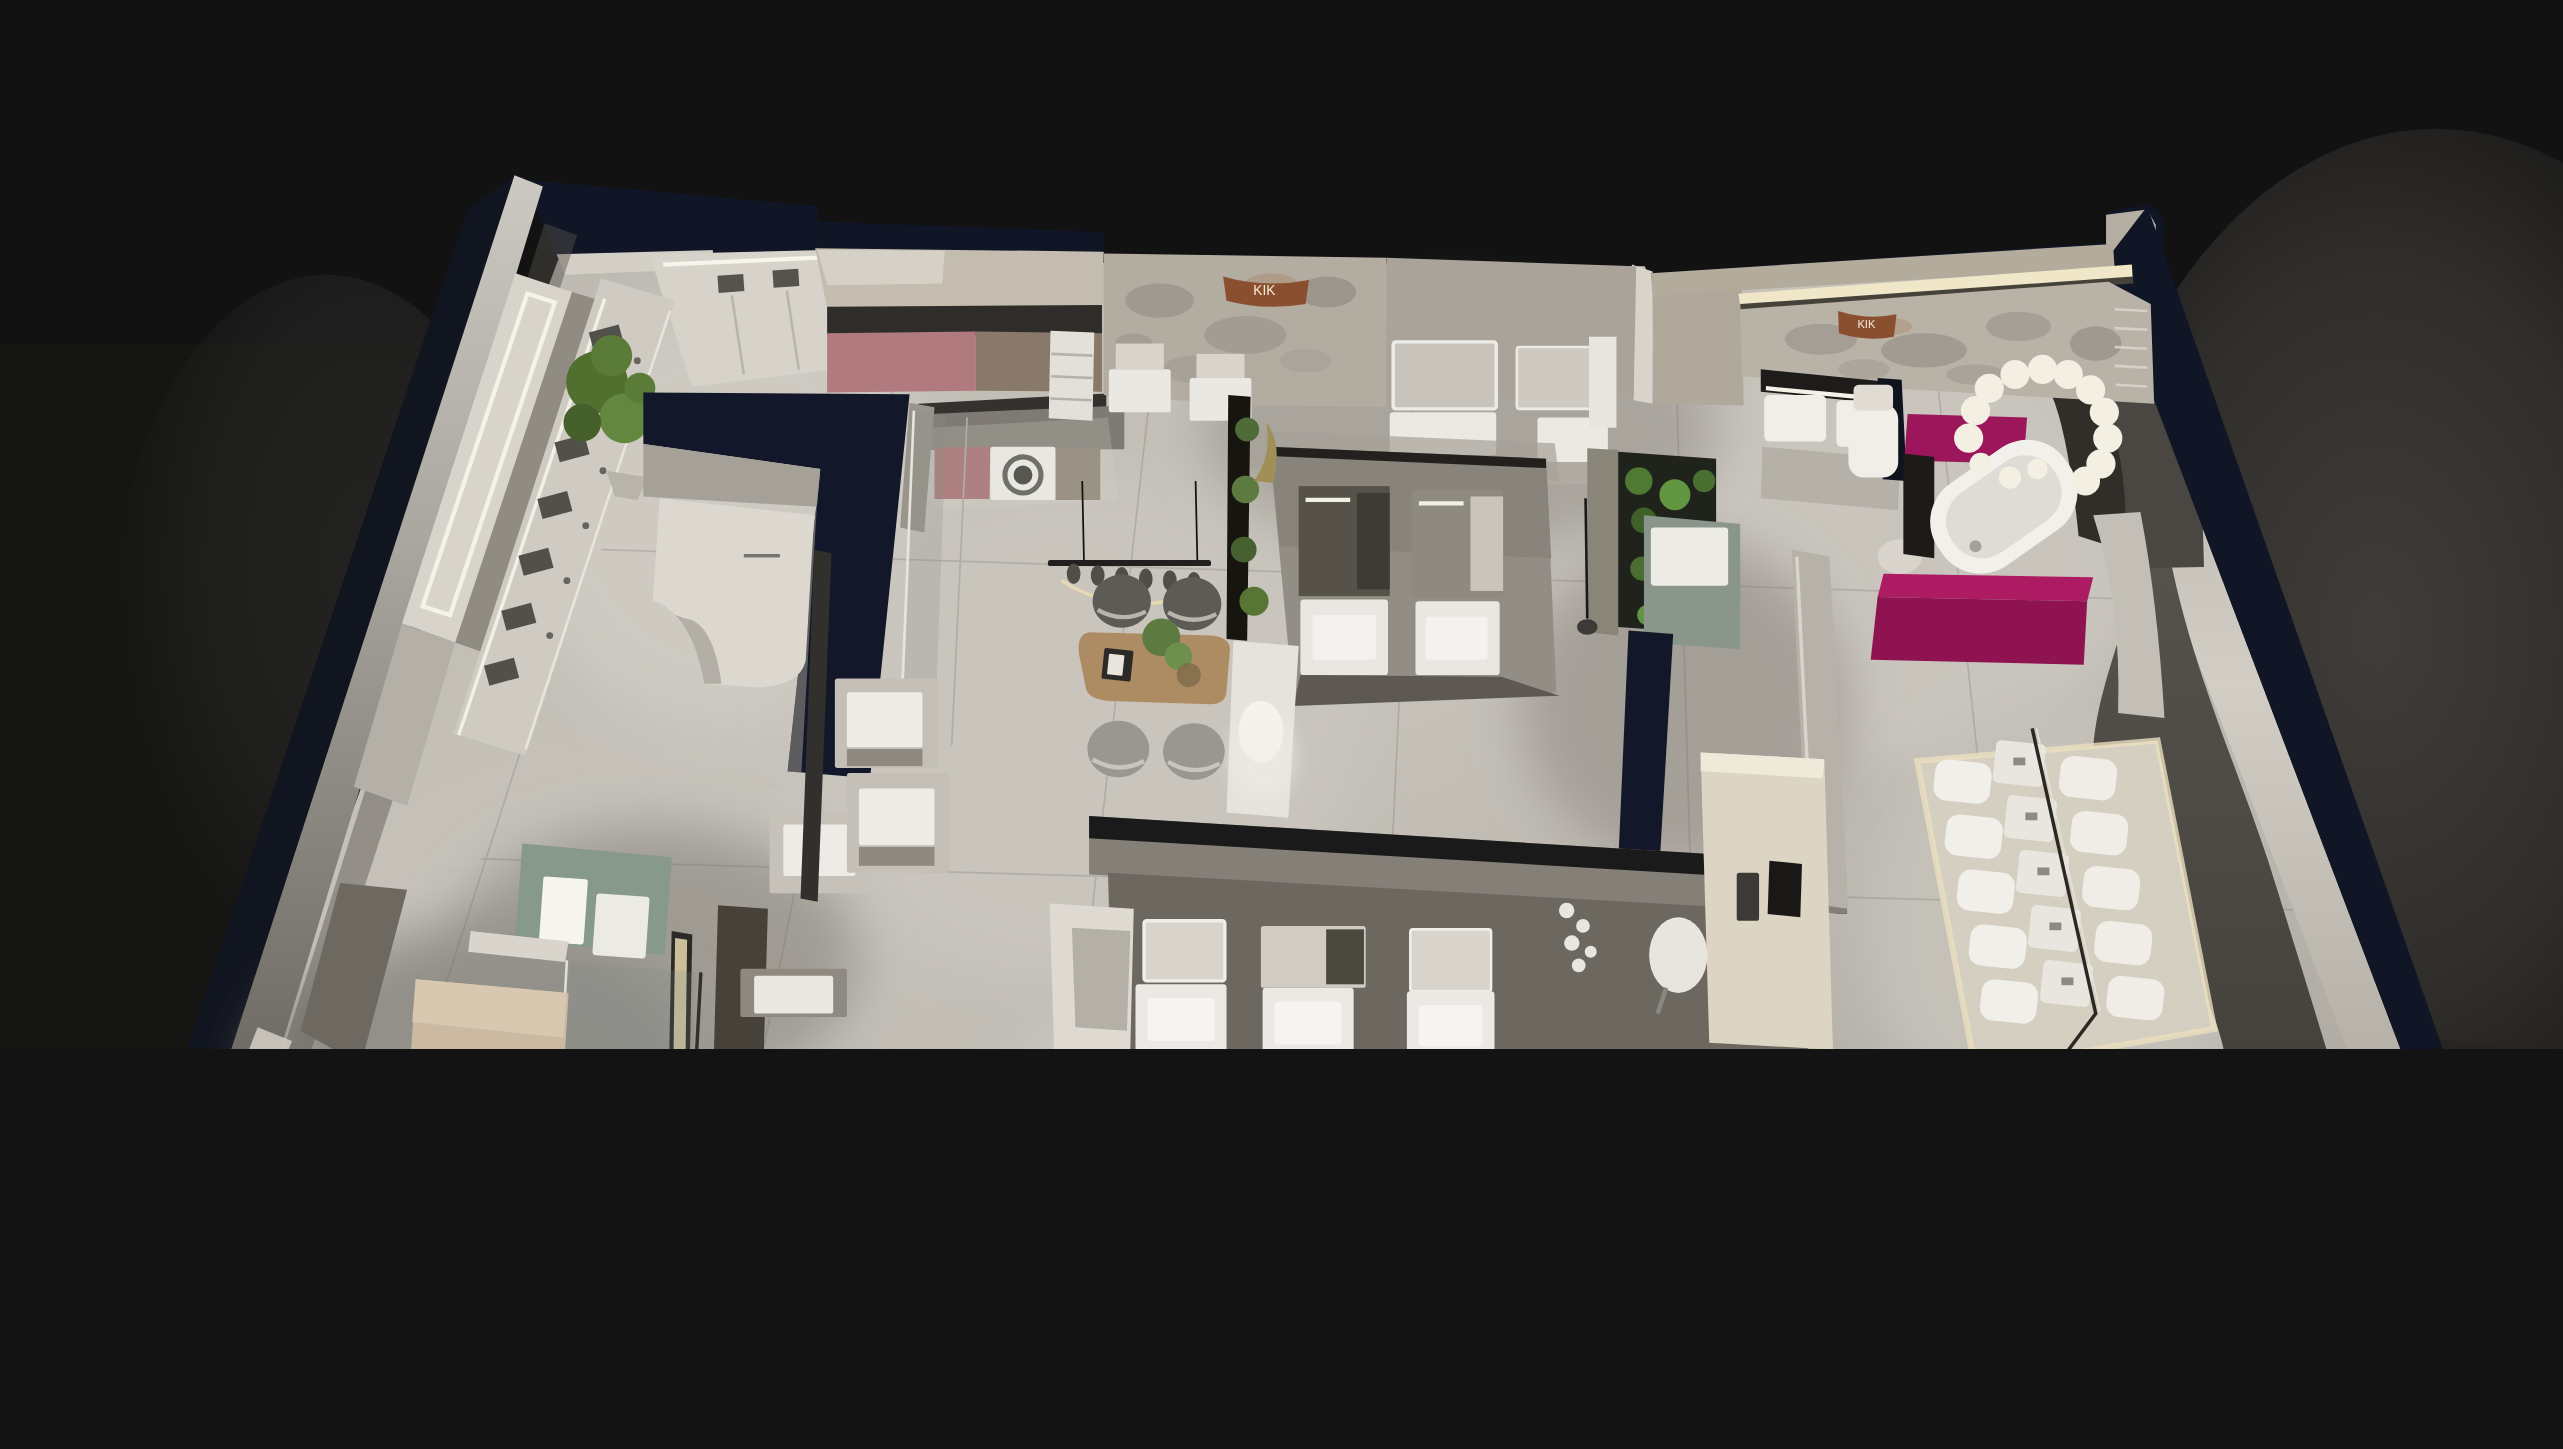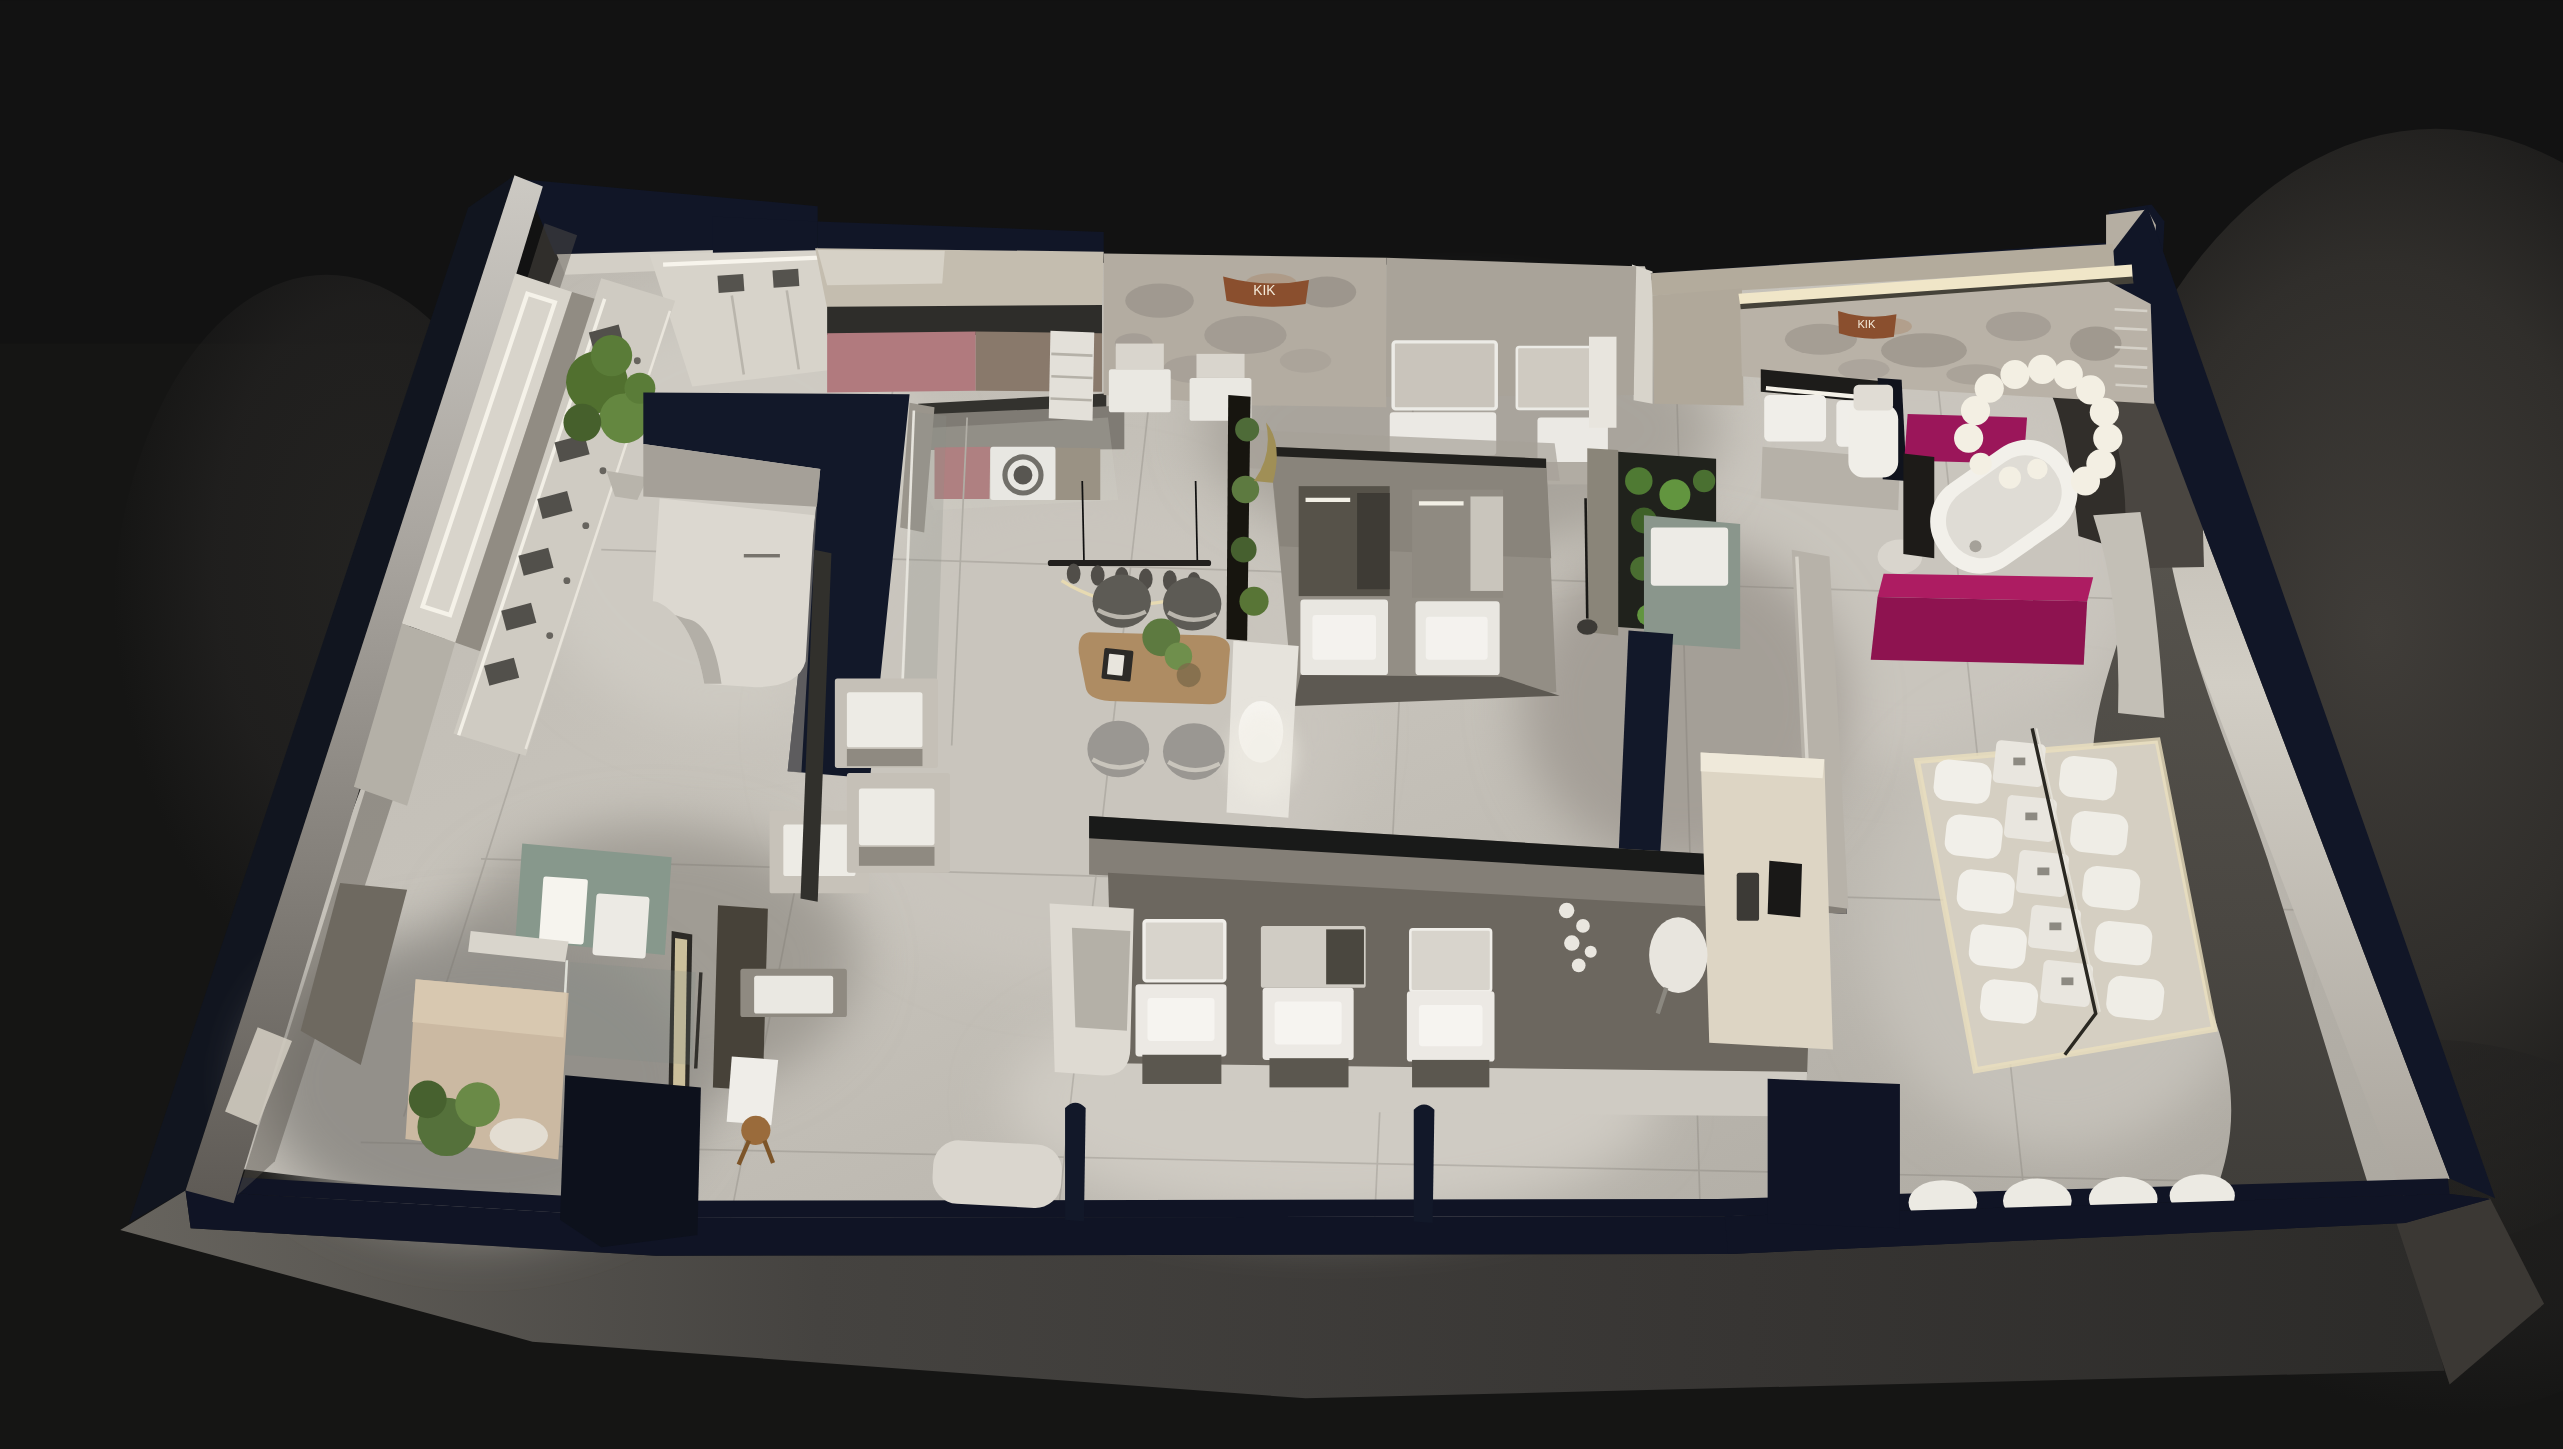--- a/index.html
+++ b/index.html
@@ -1,16 +1,16 @@
 <!DOCTYPE html>
 <html style="font-size:13.7px"><head>
 <meta charset="utf-8">
 <style>
   html,body{margin:0;padding:0;background:#131313;}
-  #stage{width:2563px;height:1449px;position:relative;overflow:hidden;
+  #stage{width:2563px;height:1049px;position:relative;overflow:hidden;
          font-family:"Liberation Sans", sans-serif;}
   svg{position:absolute;top:0;left:0;}
 </style>
 </head>
 <body>
 <div id="stage">
 <svg width="2563" height="1449" viewBox="0 0 2984 1687">
 <defs>
   <radialGradient id="gRight" cx="42%" cy="45%" r="60%">
     <stop offset="0%" stop-color="#403d39"></stop>

